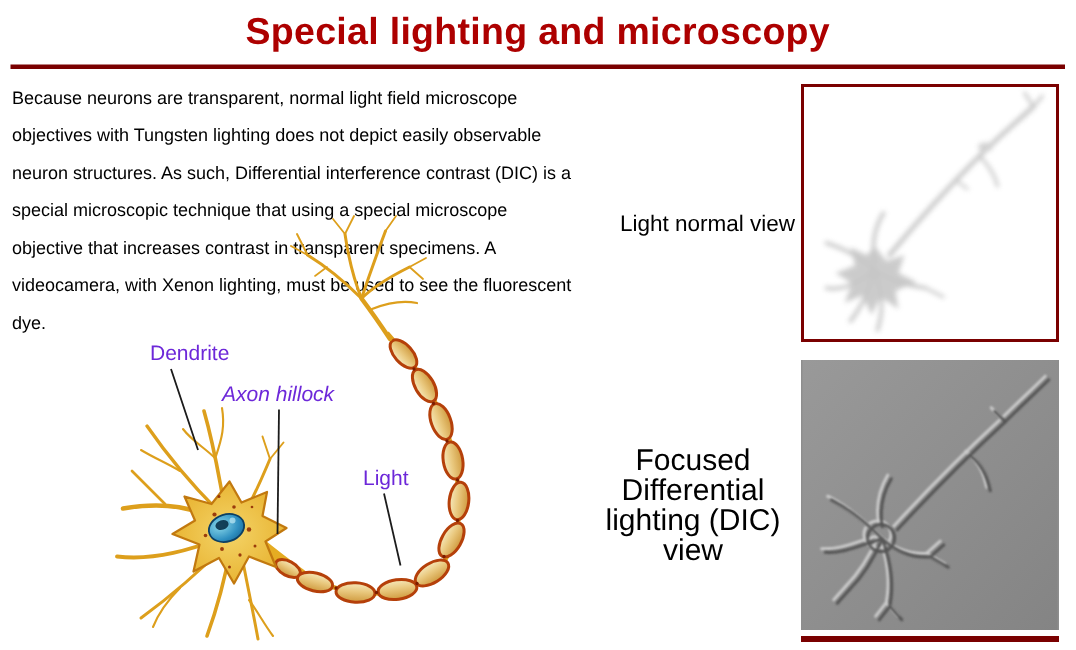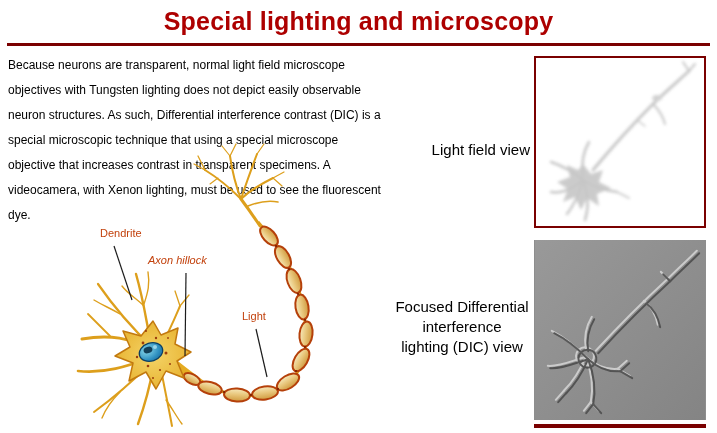--- a/index.html
+++ b/index.html
@@ -10,34 +10,34 @@
            font-size:25px; font-weight:bold; color:var(--title-red,#ad0000); letter-spacing:0.2px; }
   .title-rule { position:absolute; left:7px; top:43px; width:703px; height:3px;
                 background:var(--accent-red,#7a0000); }
 
   .intro { position:absolute; left:8px; top:53px; width:378px; font-size:12px;
            line-height:25px; color:#000; }
 
   .lf-caption { position:absolute; left:378px; top:141px; width:152px; text-align:right;
                 font-size:15px; color:#000; }
   .dic-caption { position:absolute; left:393px; top:297px; width:138px; text-align:center;
-                 font-size:15px; line-height:20px; color:#000; }
+                 font-size:20px; line-height:20px; color:#000; }
 
   .panel-top { position:absolute; left:534px; top:56px; width:172px; height:172px;
                border:2px solid var(--accent-red,#7a0000); background:#fff; }
   .panel-top svg { width:100%; height:100%; display:block; }
   .panel-bottom { position:absolute; left:534px; top:240px; width:172px; height:180px;
                   background:var(--dic-gray,#8e8e8e); }
   .panel-bottom svg { width:100%; height:100%; display:block; }
   .bottom-rule { position:absolute; left:534px; top:424px; width:172px; height:4px;
                  background:var(--accent-red,#7a0000); }
 
   .neuron { position:absolute; left:58px; top:138px; width:300px; height:295px; }
 
-  .diagram-label { position:absolute; font-size:11px; color:#c2410c; white-space:nowrap; }
+  .diagram-label { position:absolute; font-size:14px; color:#6d28d9; white-space:nowrap; }
   .lbl-dendrite { left:100px; top:227px; }
   .lbl-hillock  { left:148px; top:254px;font-style:italic; }
   .lbl-axon     { left:242px; top:310px; }
 </style>
 </head>
 <body>
 
 <div class="slide">
 
   <h1 class="title">Special lighting and microscopy</h1>
@@ -152,21 +152,21 @@
       <line x1="56" y1="108" x2="74" y2="162"></line>
       <line x1="128" y1="135" x2="127" y2="218"></line>
       <line x1="198" y1="191" x2="209" y2="239"></line>
     </g>
   </svg>
 
   <div class="diagram-label lbl-dendrite">Dendrite</div>
   <div class="diagram-label lbl-hillock">Axon hillock</div>
   <div class="diagram-label lbl-axon">Light</div>
 
-  <div class="lf-caption">Light field view</div>
+  <div class="lf-caption">Light normal view</div>
 
   <div class="panel-top">
     <svg viewBox="0 0 166 168">
       <defs>
         <filter id="lfb" x="-20%" y="-20%" width="140%" height="140%">
             <feGaussianBlur stdDeviation="1.8"></feGaussianBlur>
           </filter>
       </defs>
       <g filter="url(#lfb)" opacity="0.85">
         <path d="M46,106 L54,116 L66,112 L62,124 L74,130 L60,136 L62,148 L50,140 L44,152 L38,139 L26,144 L31,131 L20,124 L33,119 L30,107 L41,112 Z" fill="#c3c3c3"></path>
@@ -184,21 +184,20 @@
           <path stroke-width="2" d="M152,13 L146,4"></path>
           <path stroke-width="1.5" d="M100,62 L108,68"></path>
         </g>
         <ellipse cx="120" cy="40" rx="5" ry="3" fill="#c9c9c9"></ellipse>
       </g>
     </svg>
   </div>
 
   <div class="dic-caption">
     <div>Focused Differential</div>
-    <div>interference</div>
     <div>lighting (DIC) view</div>
   </div>
 
   <div class="panel-bottom">
     <svg viewBox="0 0 170 180">
       <defs>
         <linearGradient id="dicbg" x1="0" y1="0" x2="1" y2="1">
           <stop offset="0" stop-color="#999999"></stop>
           <stop offset="1" stop-color="#848484"></stop>
         </linearGradient>

